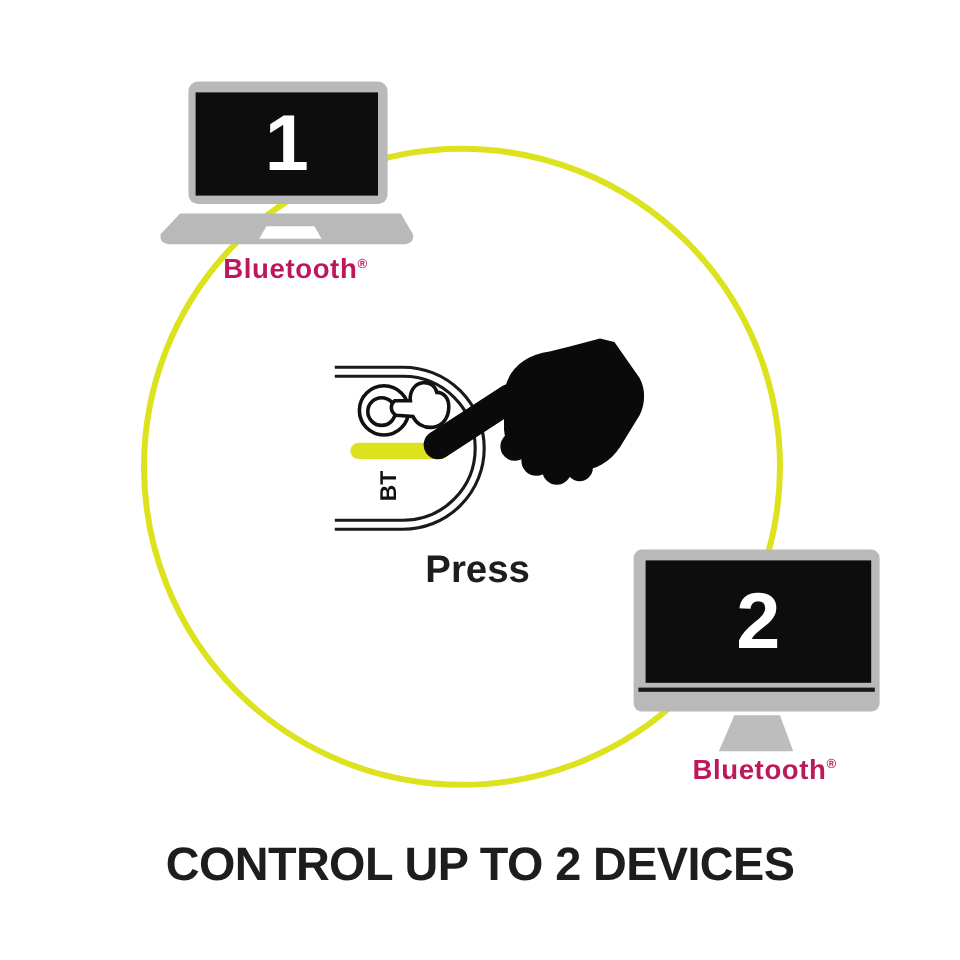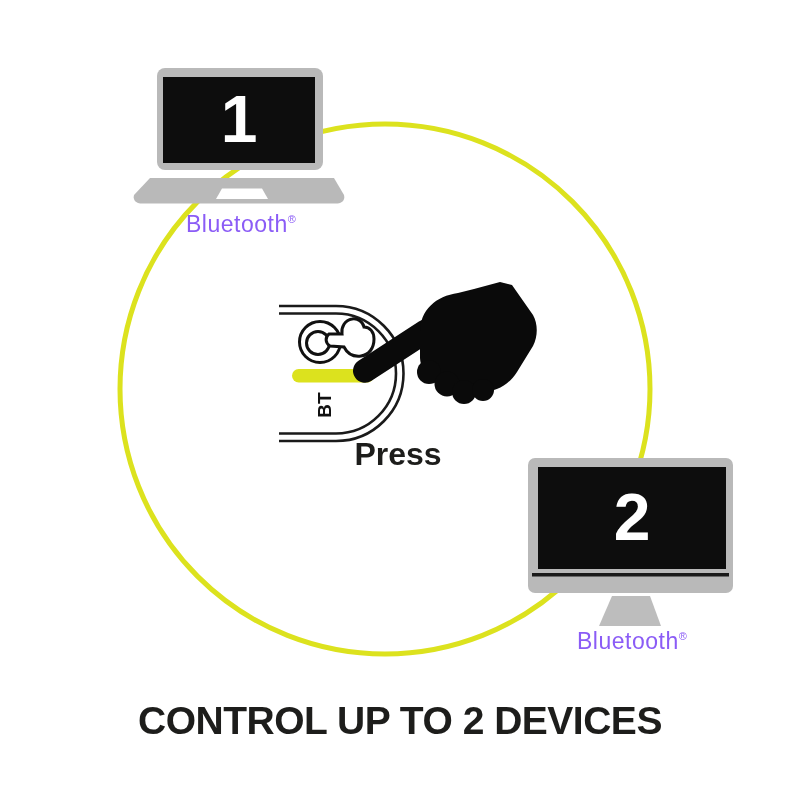--- a/index.html
+++ b/index.html
@@ -8,33 +8,33 @@
     overflow:hidden;font-family:"Liberation Sans",sans-serif;
   }
   svg.art{position:absolute;left:0;top:0;}
   .screen-number{
     position:absolute;display:flex;align-items:center;justify-content:center;
     color:#ffffff;font-weight:700;z-index:3;
   }
   .num-laptop{left:163px;top:75px;width:152px;height:88px;font-size:66px;}
   .num-monitor{left:538px;top:465px;width:188px;height:104px;font-size:66px;}
   .bt-text{
-    position:absolute;color:#8b5cf6;font-size:23px;font-weight:400;
+    position:absolute;color:#be185d;font-size:23px;font-weight:700;
     letter-spacing:0.5px;z-index:3;
   }
   .bt-text sup{font-size:11px;vertical-align:super;}
   .bt-laptop{left:186px;top:211px;}
   .bt-monitor{left:577px;top:628px;}
   .bt-port{
     position:absolute;left:303px;top:388px;width:44px;height:34px;
     display:flex;align-items:center;justify-content:center;
     transform:rotate(-90deg);font-weight:700;font-size:19px;color:#111;z-index:3;
   }
   .press-instruction{
-    position:absolute;left:288px;top:437px;width:220px;text-align:center;
+    position:absolute;left:288px;top:457px;width:220px;text-align:center;
     font-weight:700;font-size:32px;line-height:1.1;color:#1d1d1b;z-index:3;
   }
   .heading{
     position:absolute;left:0;top:699px;width:800px;text-align:center;
     font-weight:700;font-size:39px;letter-spacing:-0.5px;color:#1d1d1b;z-index:3;
   }
 </style>
 </head>
 <body>
 

